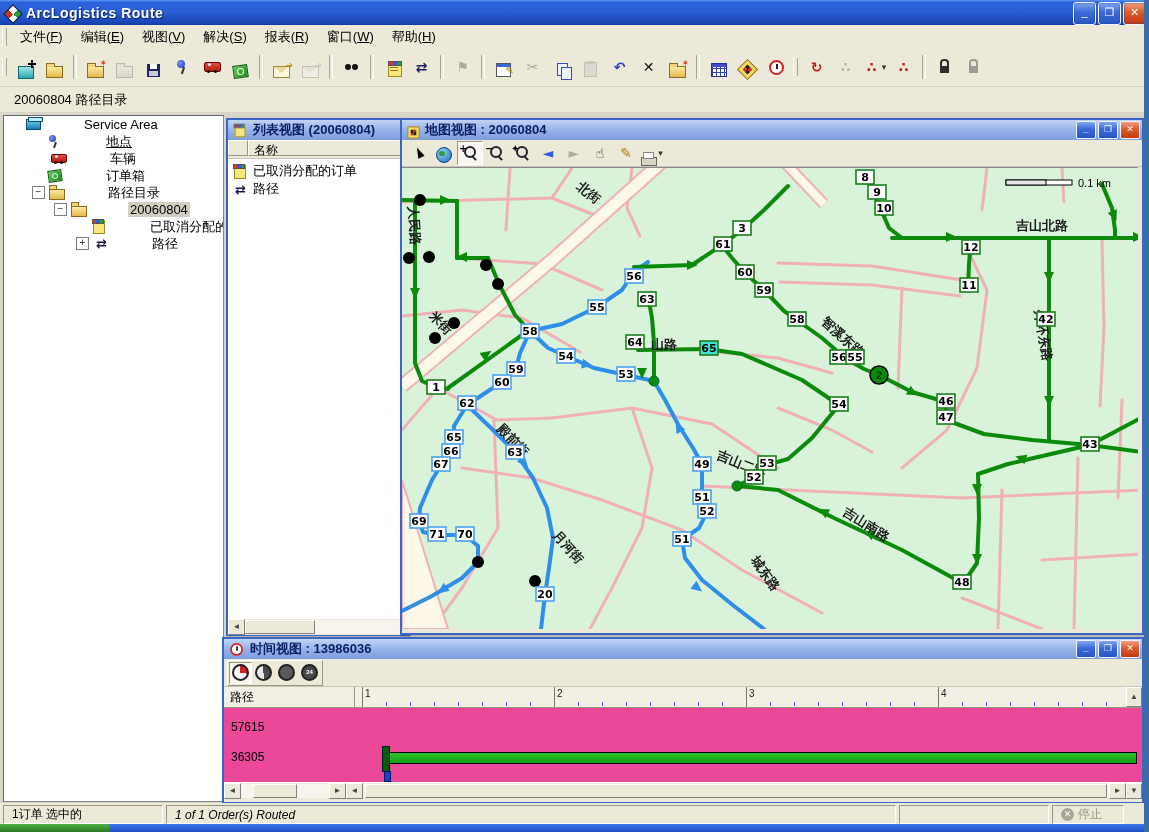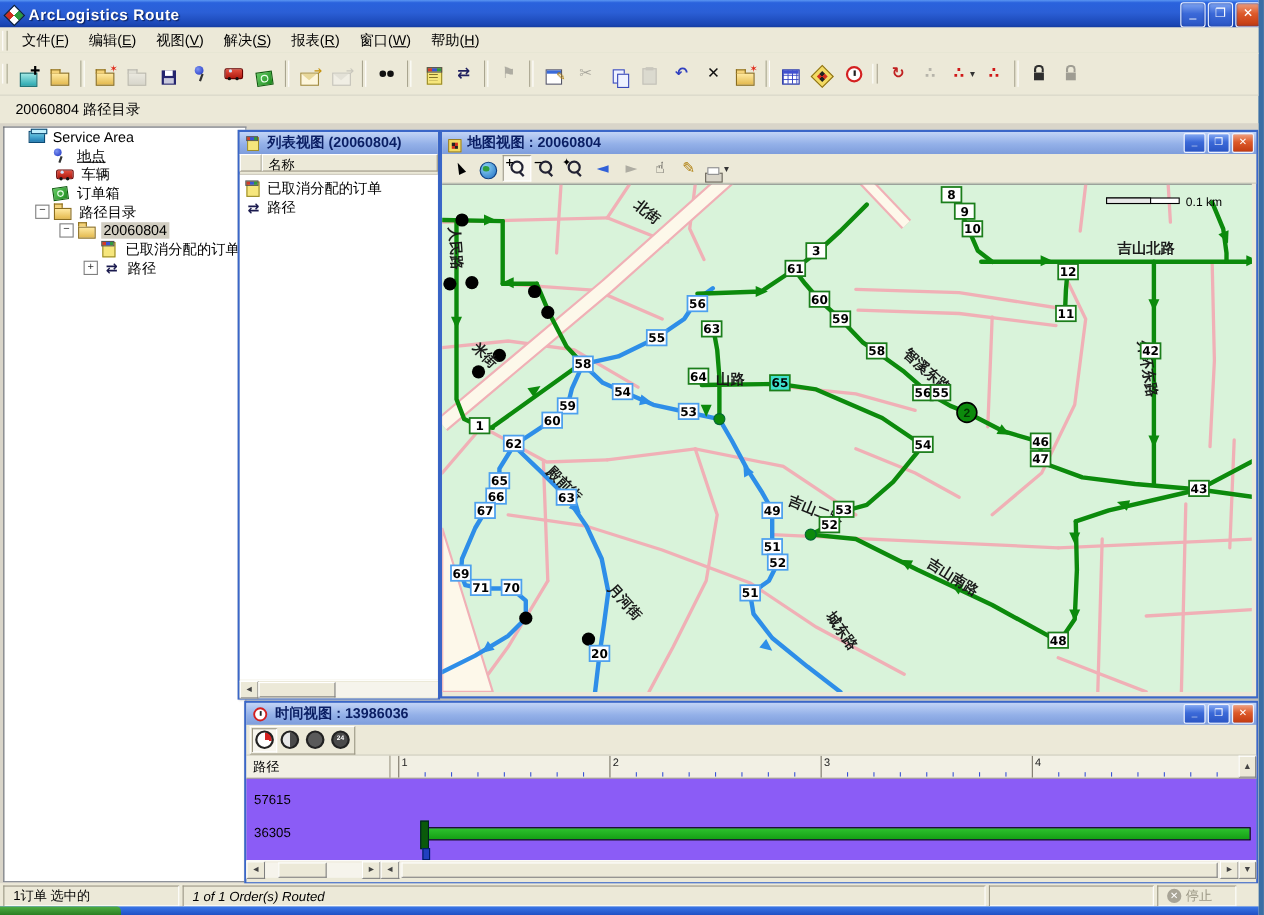--- a/index.html
+++ b/index.html
@@ -79,21 +79,21 @@
   .ic-print:before{width:9px;height:5px;background:#fff;border:1px solid #888;left:1px;top:-6px;}
   
   #ctxlabel{left:14px;top:91px;font-size:13px;color:#000;}
   
   #workspace{left:0;top:112px;width:1149px;height:691px;background:#d9d5c9;}
   #treepanel{left:3px;top:3px;width:219px;height:685px;background:#fff;border:1px solid #828790;
      border-top-color:#63666d;border-left-color:#63666d;overflow:hidden;}
   .trow{display:flex;align-items:center;height:17px;font-size:13px;white-space:nowrap;color:#000;}
   .texp{width:11px;height:11px;border:1px solid #7f7f7f;background:#fff;font-size:10px;line-height:9px;text-align:center;
         margin-right:4px;flex:none;color:#333;}
-  .tlab{padding:0 2px;}
+  .tlab{padding:0 2px;margin-left:36px;}
   .tlab.sel{background:#d2cec2;}
   .tico{width:17px;height:15px;position:relative;margin-right:4px;flex:none;display:inline-block;}
   .tico:before,.tico:after{content:"";position:absolute;}
   .ti-area:before{width:13px;height:9px;background:linear-gradient(180deg,#6fd4ec,#1e7ab2);border:1px solid #0b4a74;top:2px;left:1px;}
   .ti-area:after{width:13px;height:3px;background:#bfeefc;border:1px solid #0b4a74;top:0;left:3px;}
   .ti-pin:before{width:7px;height:7px;border-radius:50%;background:radial-gradient(circle at 35% 35%,#7d94f2,#1a2fc0);left:2px;top:1px;}
   .ti-pin:after{width:2px;height:6px;background:#333;left:7px;top:8px;transform:rotate(20deg);}
   .ti-truck:before{width:14px;height:7px;background:linear-gradient(#e45040,#b01a10);border:1px solid #600;border-radius:2px;left:0;top:3px;}
   .ti-truck:after{width:3px;height:3px;border-radius:50%;background:#111;left:3px;top:10px;box-shadow:6px 0 #111,1px -6px #cfe4ff;}
   .ti-book:before{width:12px;height:10px;background:linear-gradient(135deg,#63cc63,#1e8a1e);border:1px solid #0c5c0c;left:1px;top:2px;transform:rotate(-8deg);}
@@ -132,21 +132,21 @@
   .mt-btn.dis{opacity:.4;filter:grayscale(1);}
   #mapcanvas{width:736px;height:461px;display:block;background:#d9f3da;border-top:1px solid #888;}
   
   #timewin{left:225px;top:637px;width:918px;height:163px;}
   #timetools{height:27px;background:#ece9d8;display:flex;align-items:center;padding-left:3px;border-bottom:1px solid #c9c5b9;}
   .clkgrp{display:flex;border:1px solid #fff;border-right-color:#9a9684;border-bottom-color:#9a9684;padding:1px;background:#ece9d8;}
   .clk{width:21px;height:20px;display:flex;align-items:center;justify-content:center;border:1px solid transparent;}
   .clk.pressed{border:1px solid #9a9684;border-bottom-color:#fff;border-right-color:#fff;background:#f8f6ee;}
   .clkface{width:13px;height:13px;border-radius:50%;border:2px solid #222;font-size:6px;line-height:13px;text-align:center;color:#fff;font-weight:bold;}
   #timehdr{height:20px;display:flex;position:relative;background:#f2f0e4;border-bottom:1px solid #9a9684;}
-  #timebody{position:relative;background:#8b5cf6;height:74px;font-size:12px;padding-left:11px;}
+  #timebody{position:relative;background:#ec4899;height:74px;font-size:12px;padding-left:11px;}
   .trowlab{position:absolute;left:7px;font-size:12px;color:#000;}
   #ruler{position:absolute;left:130px;top:0;right:15px;height:20px;border-left:1px solid #9a9684;overflow:hidden;}
   .majtick{position:absolute;top:0;width:1px;height:20px;background:#7a7668;}
   .majlab{position:absolute;top:1px;font-size:10px;color:#222;}
   .mintick{position:absolute;bottom:1px;width:1px;height:4px;background:#3a55d4;}
   
   #statusbar{left:0;top:803px;width:1149px;height:21px;background:#ece9d8;display:flex;align-items:stretch;padding-top:2px;box-sizing:border-box;}
   .scell{border:1px solid #9a9684;border-bottom-color:#fff;border-right-color:#fff;margin-left:3px;font-size:12px;
      display:flex;align-items:center;padding:0 8px;box-sizing:border-box;color:#000;}
   .stopico{width:13px;height:13px;border-radius:50%;background:#a8a496;color:#fff;font-size:9px;line-height:13px;text-align:center;margin-right:4px;}
@@ -324,21 +324,21 @@
           <span class="tico ti-pad"></span>
           <span class="tlab">已取消分配的订单</span>
         </div>
         <div class="trow" style="padding-left: 72px;">
           <span class="texp">+</span>
           <span class="tico ti-route">⇄</span>
           <span class="tlab">路径</span>
         </div>
       </div>
 
-    <div class="abs child" id="listwin" style="left:216px;top:6px;">
+    <div class="abs child" id="listwin" style="left:226px;top:6px;">
       <div class="ctitle">
         <span class="cico tico ti-pad" style="transform:scale(.9)"></span>
         <span style="white-space:nowrap;">列表视图 (20060804)</span>
       </div>
       <div id="listhdr">
         <span class="colhdr" style="width:20px;"></span>
         <span class="colhdr" style="flex:1;">名称</span>
       </div>
       <div id="listbody">
           <div class="lrow">

